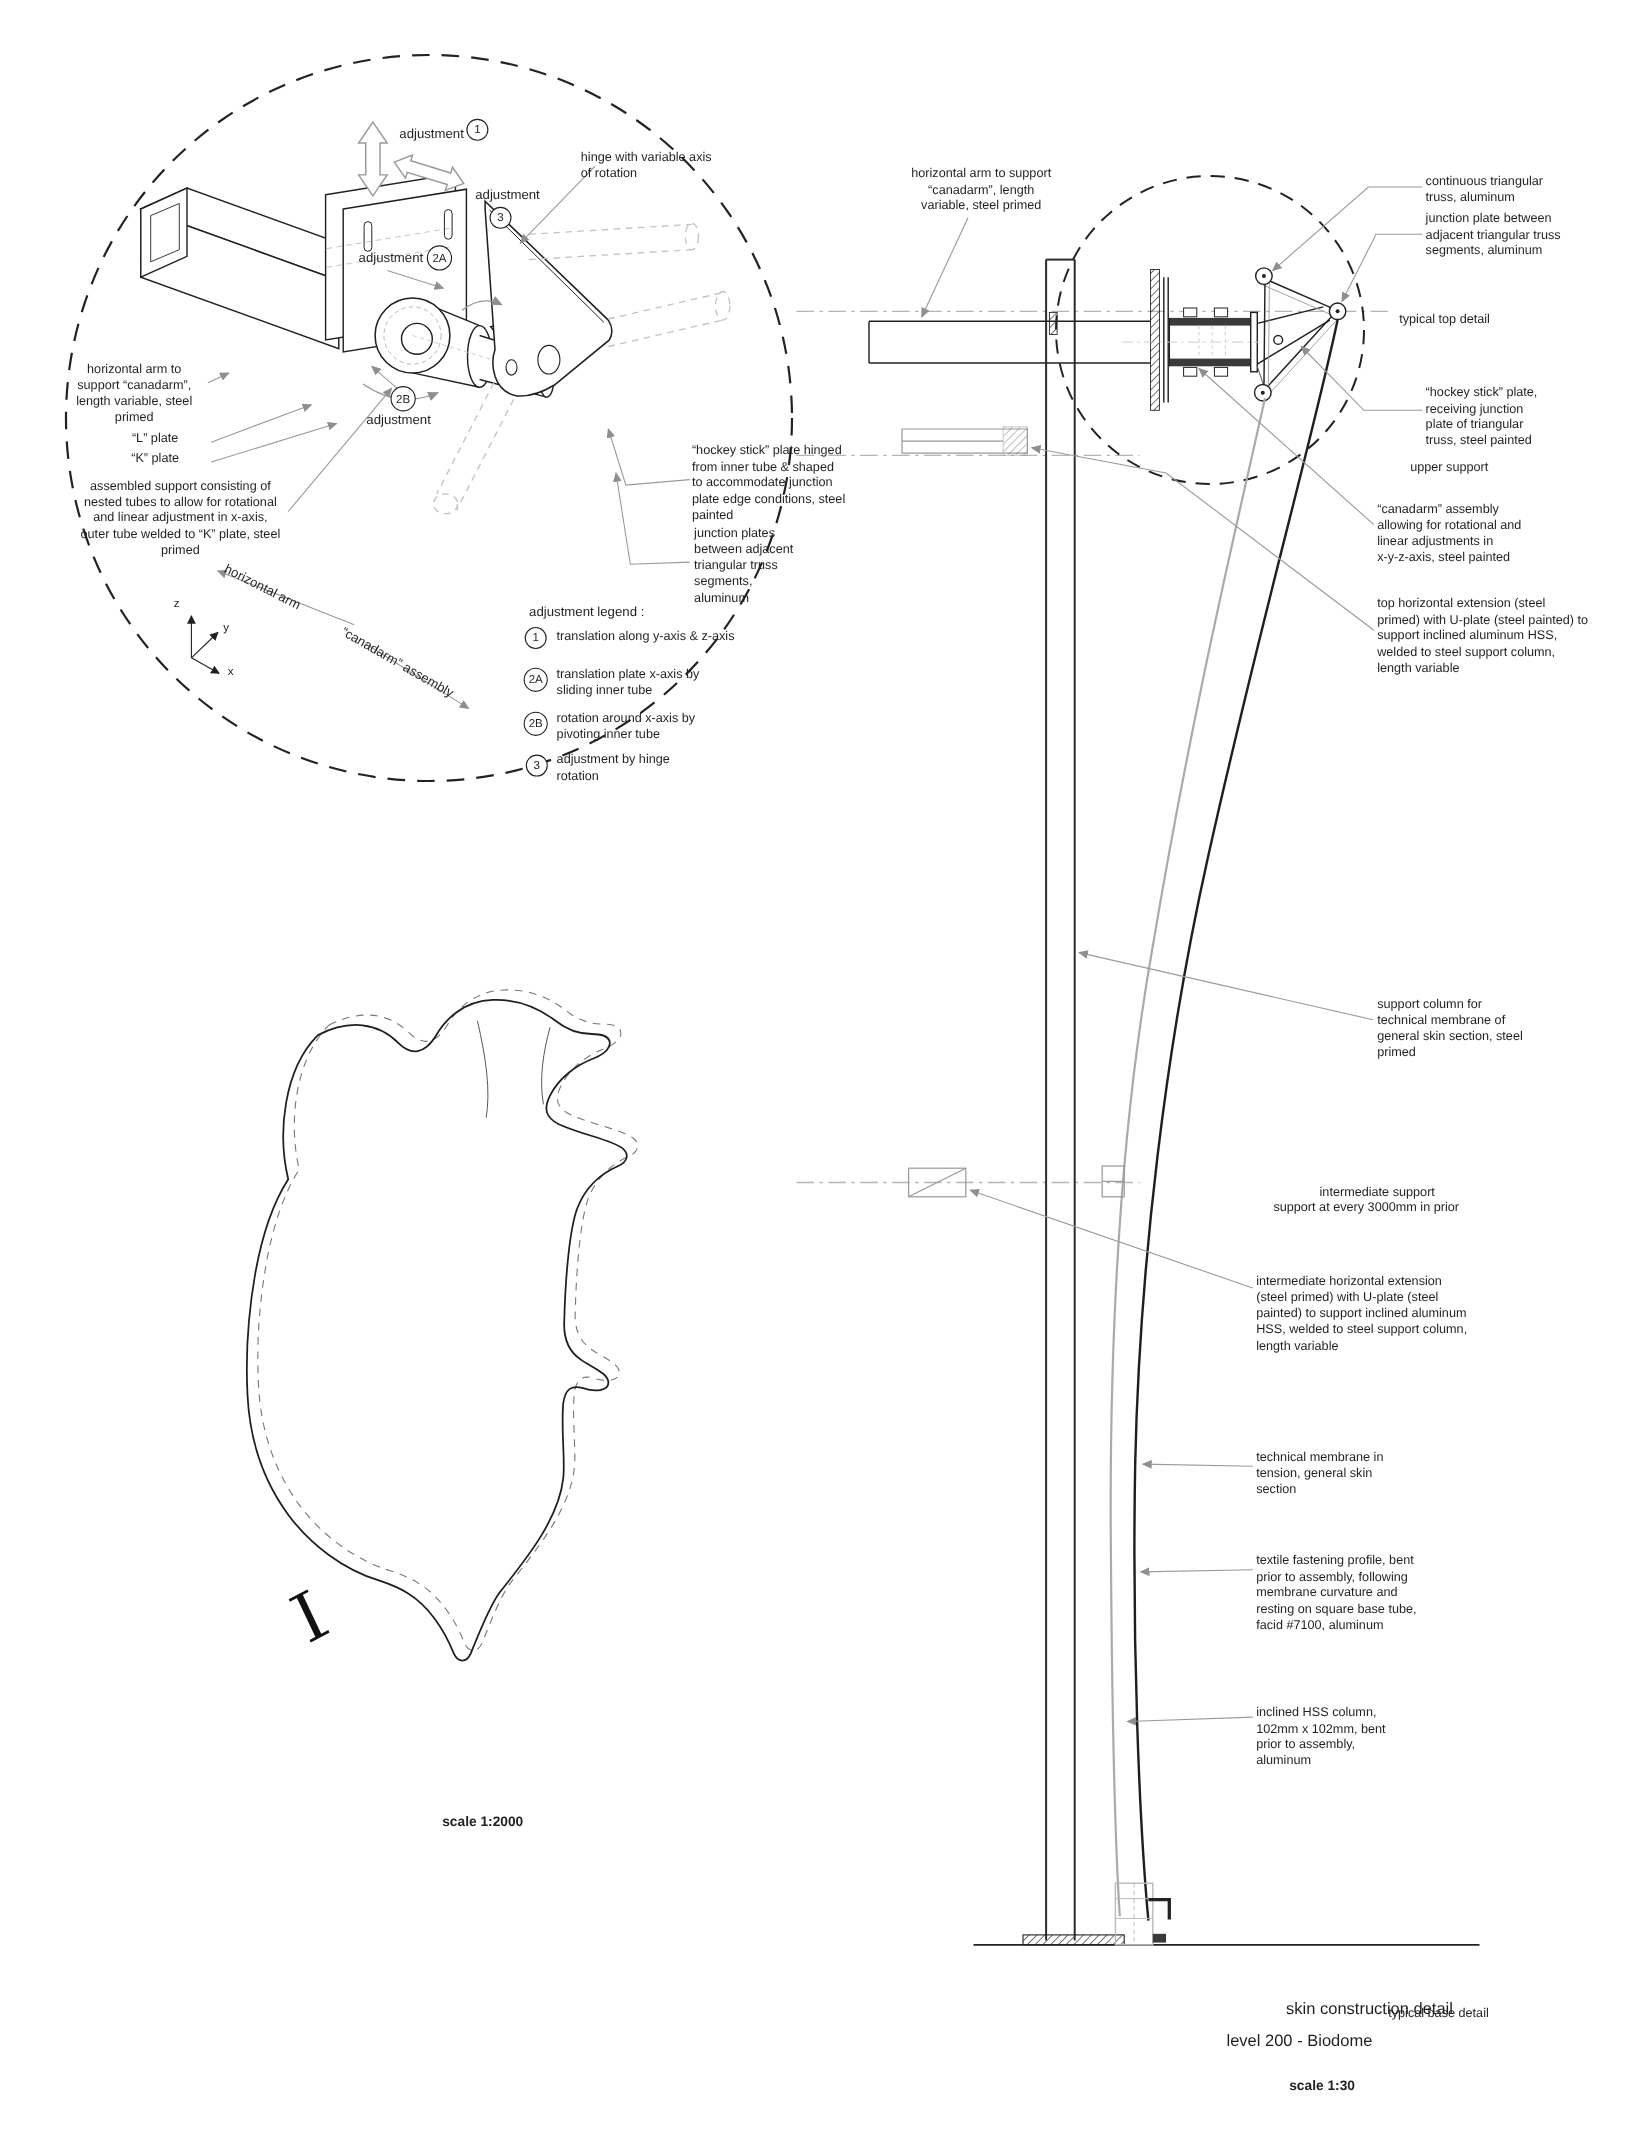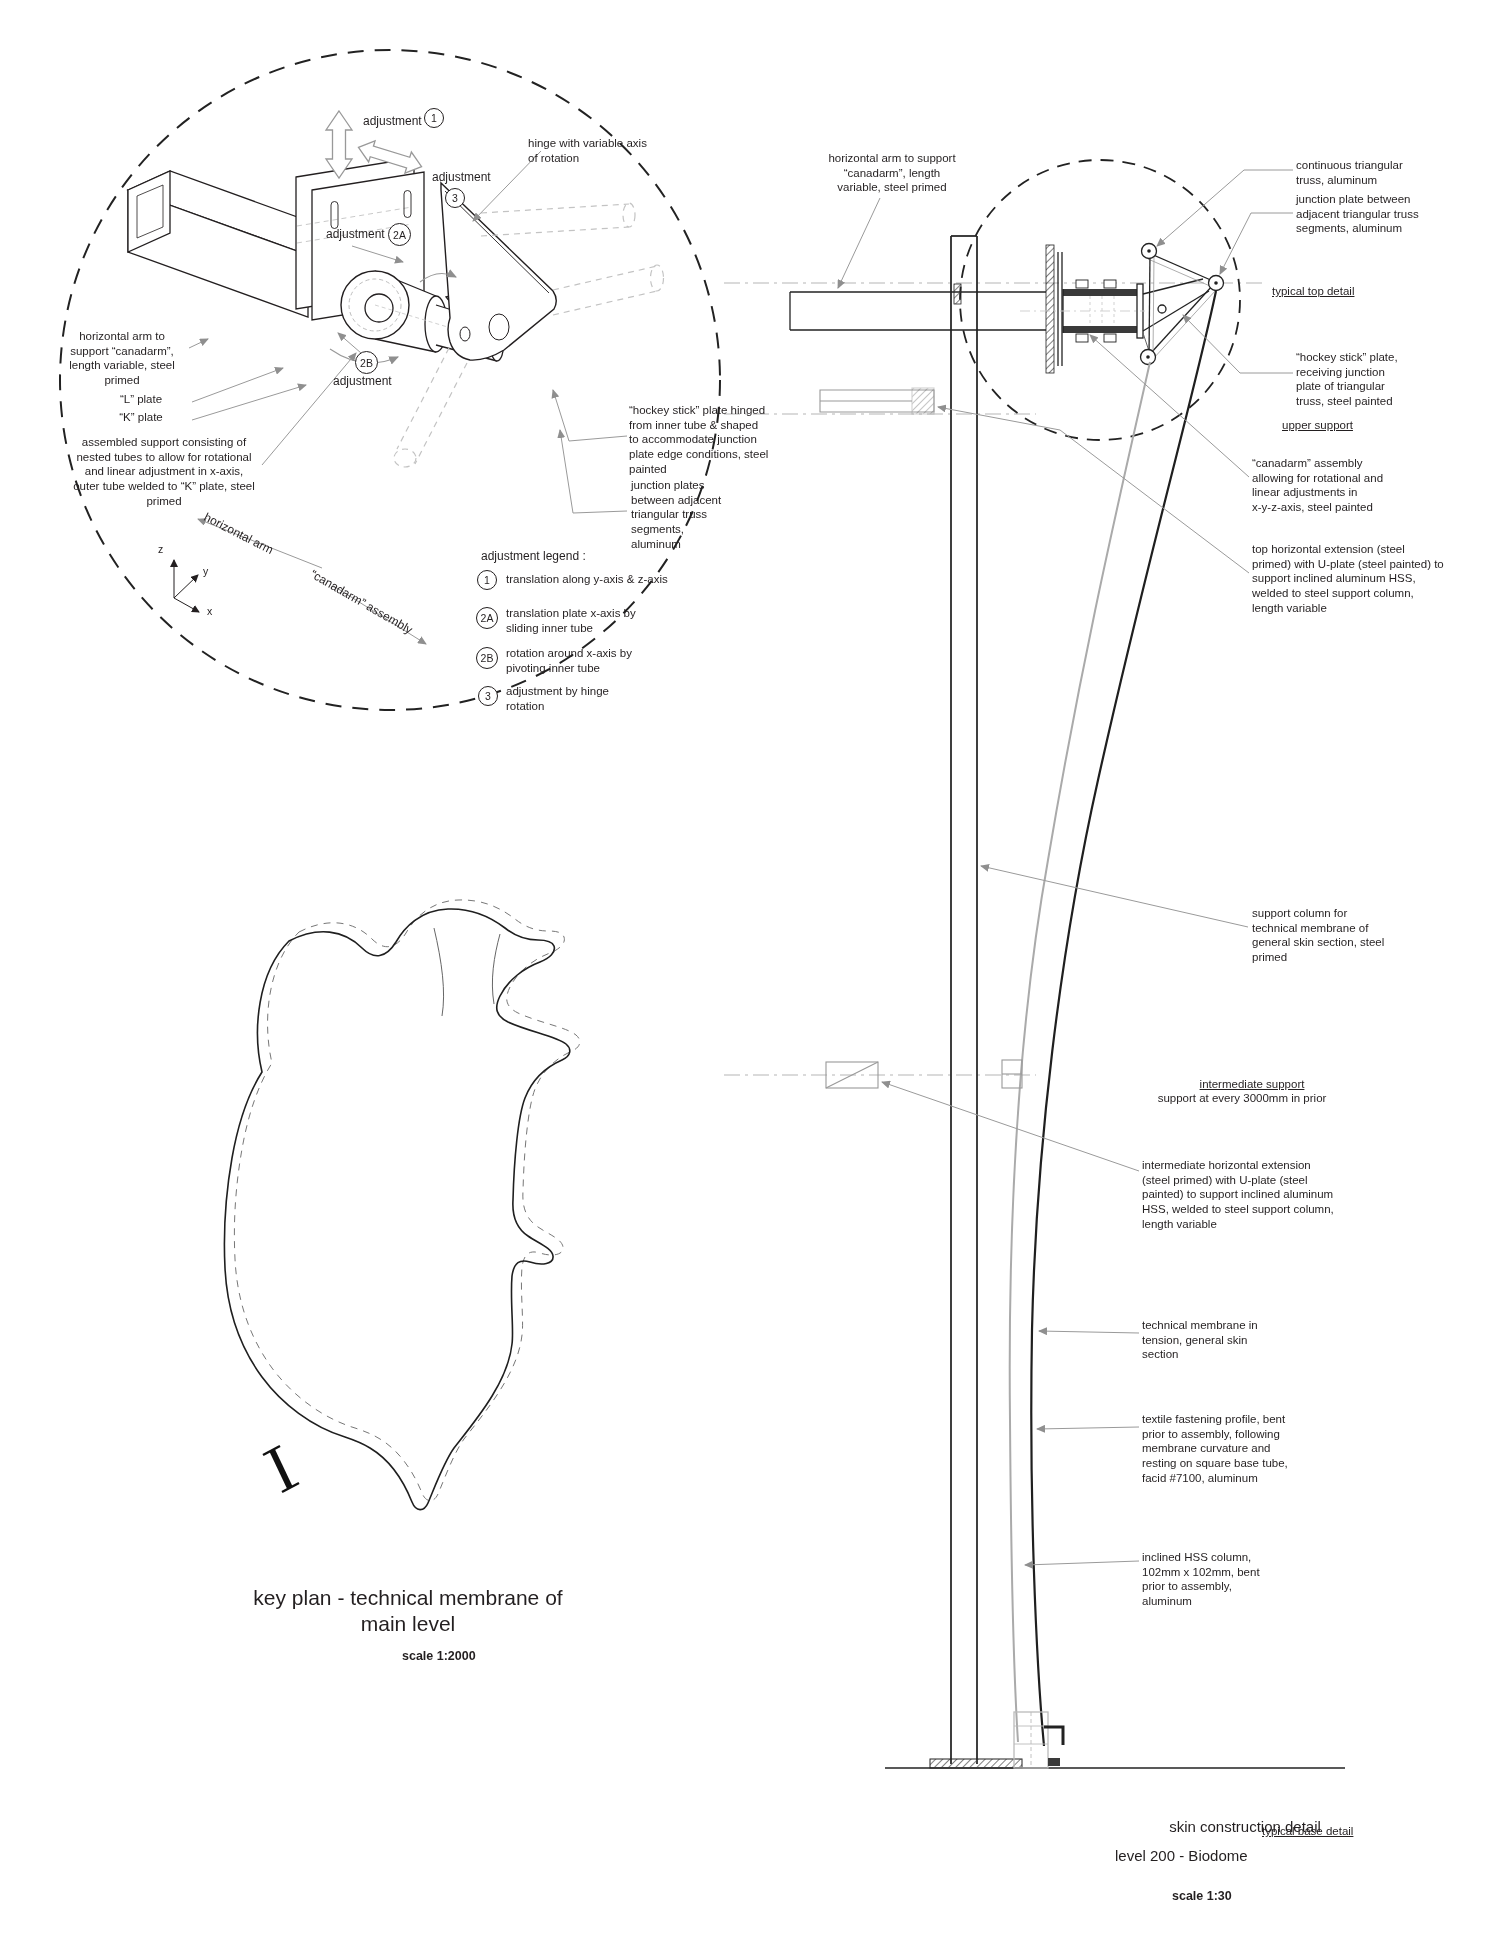--- a/index.html
+++ b/index.html
@@ -1,21 +1,21 @@
 <!DOCTYPE html>
 <html><head>
 <meta charset="utf-8">
 <style>
   html,body{margin:0;padding:0;background:#fff}
   .page{position:relative;width:1500px;height:1941px;background:#fff;overflow:hidden;
         font-family:"Liberation Sans",sans-serif;color:#231f20}
   svg.lines{position:absolute;left:0;top:0}
   .lbl{position:absolute;font-size:11.5px;line-height:1.28;white-space:pre-line}
   .r{text-align:center}
-  .u{text-decoration:underline}
+  .u{}
   .sm{font-size:10.5px}
   .cnum{position:absolute;border:1.4px solid #231f20;border-radius:50%;
         display:flex;align-items:center;justify-content:center;
         font-size:10.5px;background:#fff;box-sizing:border-box}
   .rot{transform-origin:0 0;font-size:12px}
   .title{position:absolute;font-size:21px;line-height:1.22;white-space:pre-line}
   .bigtitle{position:absolute;font-size:15px;line-height:1.2}
   .scale{position:absolute;font-size:12.5px;font-weight:600}
 </style>
 </head>
@@ -326,20 +326,18 @@
 prior to assembly, following
 membrane curvature and
 resting on square base tube,
 facid #7100, aluminum</div>
 <div class="lbl" style="left:1142px;top:1550px">inclined HSS column,
 102mm x 102mm, bent
 prior to assembly,
 aluminum</div>
 <div class="lbl u" style="left:1262px;top:1824px">typical base detail</div>
 
-<div class="title" style="left:232px;top:1585px;width:352px;text-align:center">key plan - technical membrane of
-main level</div>
 <div class="scale" style="left:402px;top:1649px;width:180px;text-align:left">scale 1:2000</div>
 <div class="bigtitle" style="left:1115px;top:1818px;width:260px;text-align:center">skin construction detail</div>
 <div class="bigtitle" style="left:1115px;top:1847px;width:260px;">level 200 - Biodome</div>
 <div class="scale" style="left:1172px;top:1889px;width:200px;">scale 1:30</div>
 
 </div>
 
 </body></html>

